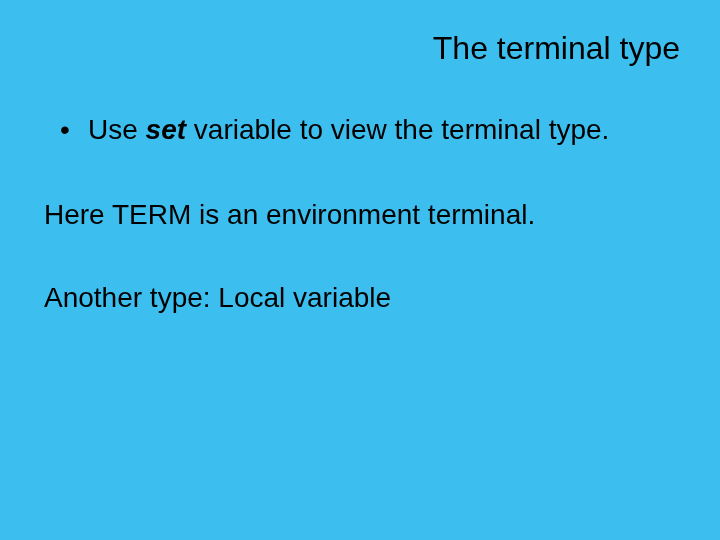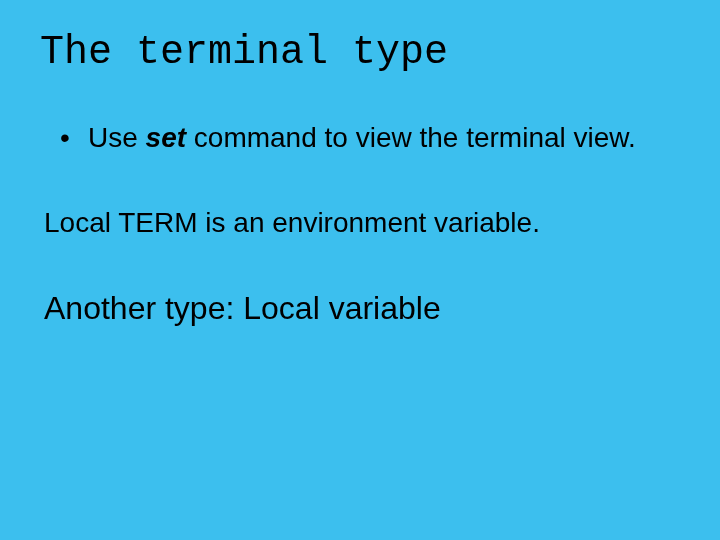--- a/index.html
+++ b/index.html
@@ -14,26 +14,25 @@
     font-family: Arial, Helvetica, sans-serif;
     color: #000;
   }
   .slide {
     width: 720px;
     height: 540px;
     box-sizing: border-box;
     padding: 20px 40px 20px 40px;
   }
   .title {
-    text-align: left;
-    font-size: 40px;
+    text-align: right;
+    font-size: 32px;
     font-weight: 400;
     margin: 10px 0 45px 0;
     letter-spacing: 0px;
-    font-family: Liberation Mono, monospace;
   }
   ul.bullets {
     list-style: none;
     margin: 0 0 0 20px;
     padding: 0;
     font-size: 28px;
     line-height: 1.25;
   }
   ul.bullets > li {
     position: relative;
@@ -52,36 +51,36 @@
     font-style: italic;
     font-weight: bold;
   }
   .para {
     font-size: 28px;
     margin-left: 4px;
     margin-top: 50px;
     line-height: 1.25;
   }
   .para2 {
-    font-size: 32px;
+    font-size: 28px;
     margin-left: 4px;
     margin-top: 48px;
     line-height: 1.25;
   }
 </style>
 </head>
 <body>
 
 <div class="slide">
 
   <div class="title">The terminal type</div>
 
   <ul class="bullets">
     <li>
-      <span>Use </span><span class="italic">set</span><span> command to view the terminal view.</span>
+      <span>Use </span><span class="italic">set</span><span> variable to view the terminal type.</span>
     </li>
   </ul>
 
-  <div class="para">Local TERM is an environment variable.</div>
+  <div class="para">Here TERM is an environment terminal.</div>
 
   <div class="para2">Another type: Local variable</div>
 
 </div>
 
 </body></html>

